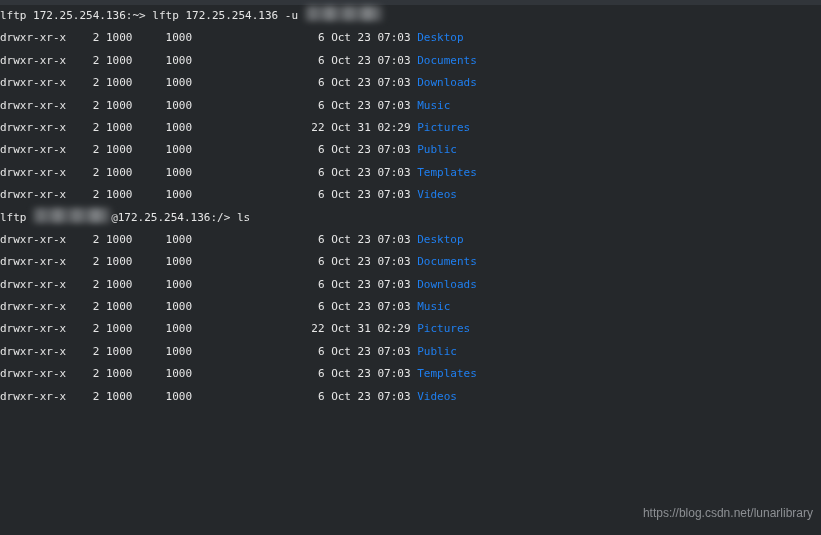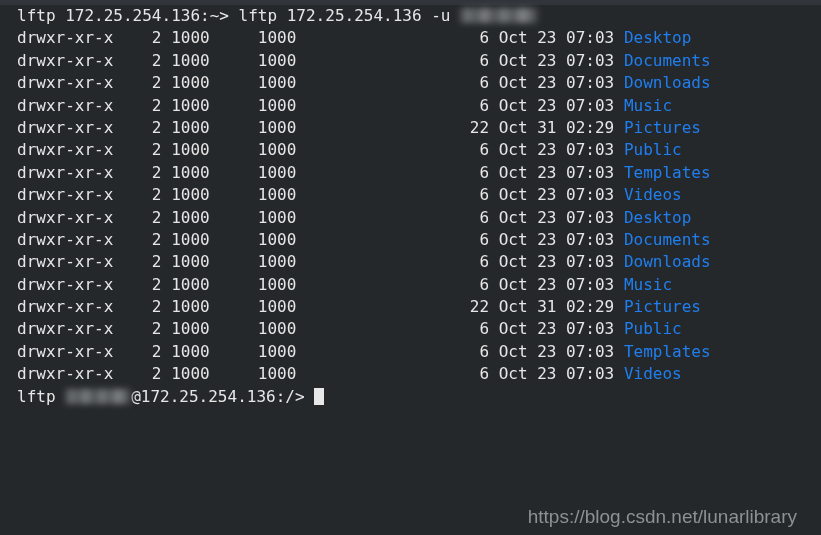--- a/index.html
+++ b/index.html
@@ -25,25 +25,25 @@
   #console {
     position: absolute;
     top: 5px;
     left: 0;
     width: 821px;
     padding: 0;
   }
   .line {
     height: 22.4px;
     line-height: 22.4px;
-    font-size: 16px;
+    font-size: 11px;
     color: #e6e6e6;
     white-space: pre;
     letter-spacing: 0px;
-    padding-left: 17px;
+    padding-left: 0;
   }
   .blur {
     display: inline-block;
     width: 78px;
     height: 15px;
     vertical-align: -2px;
     background: linear-gradient(90deg,
         #4a4d50 0%, #75787b 10%, #55585b 20%, #85888b 32%,
         #4e5154 44%, #7d8083 56%, #55585b 68%, #8a8d90 80%,
         #606366 92%, #3e4144 100%);
@@ -69,51 +69,51 @@
     top: 258px;
     color: #ff0000;
     font-family: "DejaVu Sans", sans-serif;
     font-size: 15.5px;
     line-height: 22.4px;
     white-space: pre;
     font-weight: 500;
   }
   #watermark {
     position: absolute;
-    right: 24px;
+    right: 8px;
     top: 506px;
     color: #8d9094;
     font-family: "Liberation Sans", sans-serif;
-    font-size: 19px;
+    font-size: 12px;
   }
 </style>
 </head>
 <body>
 
 <div id="terminal">
 
   <div id="top-strip"></div>
 
   <div id="console">
       <div class="line">lftp 172.25.254.136:~&gt; lftp 172.25.254.136 -u <span class="blur" title="[redacted]"></span></div>
       <div class="line">drwxr-xr-x    2 1000     1000                   6 Oct 23 07:03 <span class="dir">Desktop</span></div>
       <div class="line">drwxr-xr-x    2 1000     1000                   6 Oct 23 07:03 <span class="dir">Documents</span></div>
       <div class="line">drwxr-xr-x    2 1000     1000                   6 Oct 23 07:03 <span class="dir">Downloads</span></div>
       <div class="line">drwxr-xr-x    2 1000     1000                   6 Oct 23 07:03 <span class="dir">Music</span></div>
       <div class="line">drwxr-xr-x    2 1000     1000                  22 Oct 31 02:29 <span class="dir">Pictures</span></div>
       <div class="line">drwxr-xr-x    2 1000     1000                   6 Oct 23 07:03 <span class="dir">Public</span></div>
       <div class="line">drwxr-xr-x    2 1000     1000                   6 Oct 23 07:03 <span class="dir">Templates</span></div>
       <div class="line">drwxr-xr-x    2 1000     1000                   6 Oct 23 07:03 <span class="dir">Videos</span></div>
+      <div class="line">lftp <span class="blur" title="[redacted]"></span>@172.25.254.136:/&gt; ls</div>
       <div class="line">drwxr-xr-x    2 1000     1000                   6 Oct 23 07:03 <span class="dir">Desktop</span></div>
       <div class="line">drwxr-xr-x    2 1000     1000                   6 Oct 23 07:03 <span class="dir">Documents</span></div>
       <div class="line">drwxr-xr-x    2 1000     1000                   6 Oct 23 07:03 <span class="dir">Downloads</span></div>
       <div class="line">drwxr-xr-x    2 1000     1000                   6 Oct 23 07:03 <span class="dir">Music</span></div>
       <div class="line">drwxr-xr-x    2 1000     1000                  22 Oct 31 02:29 <span class="dir">Pictures</span></div>
       <div class="line">drwxr-xr-x    2 1000     1000                   6 Oct 23 07:03 <span class="dir">Public</span></div>
       <div class="line">drwxr-xr-x    2 1000     1000                   6 Oct 23 07:03 <span class="dir">Templates</span></div>
       <div class="line">drwxr-xr-x    2 1000     1000                   6 Oct 23 07:03 <span class="dir">Videos</span></div>
-      <div class="line">lftp <span class="blur small" title="[redacted]"></span>@172.25.254.136:/&gt; <span class="cursor"></span></div>
     </div>
 
 
   <div id="watermark">https://blog.csdn.net/lunarlibrary</div>
 
 </div>
 
 </body></html>

